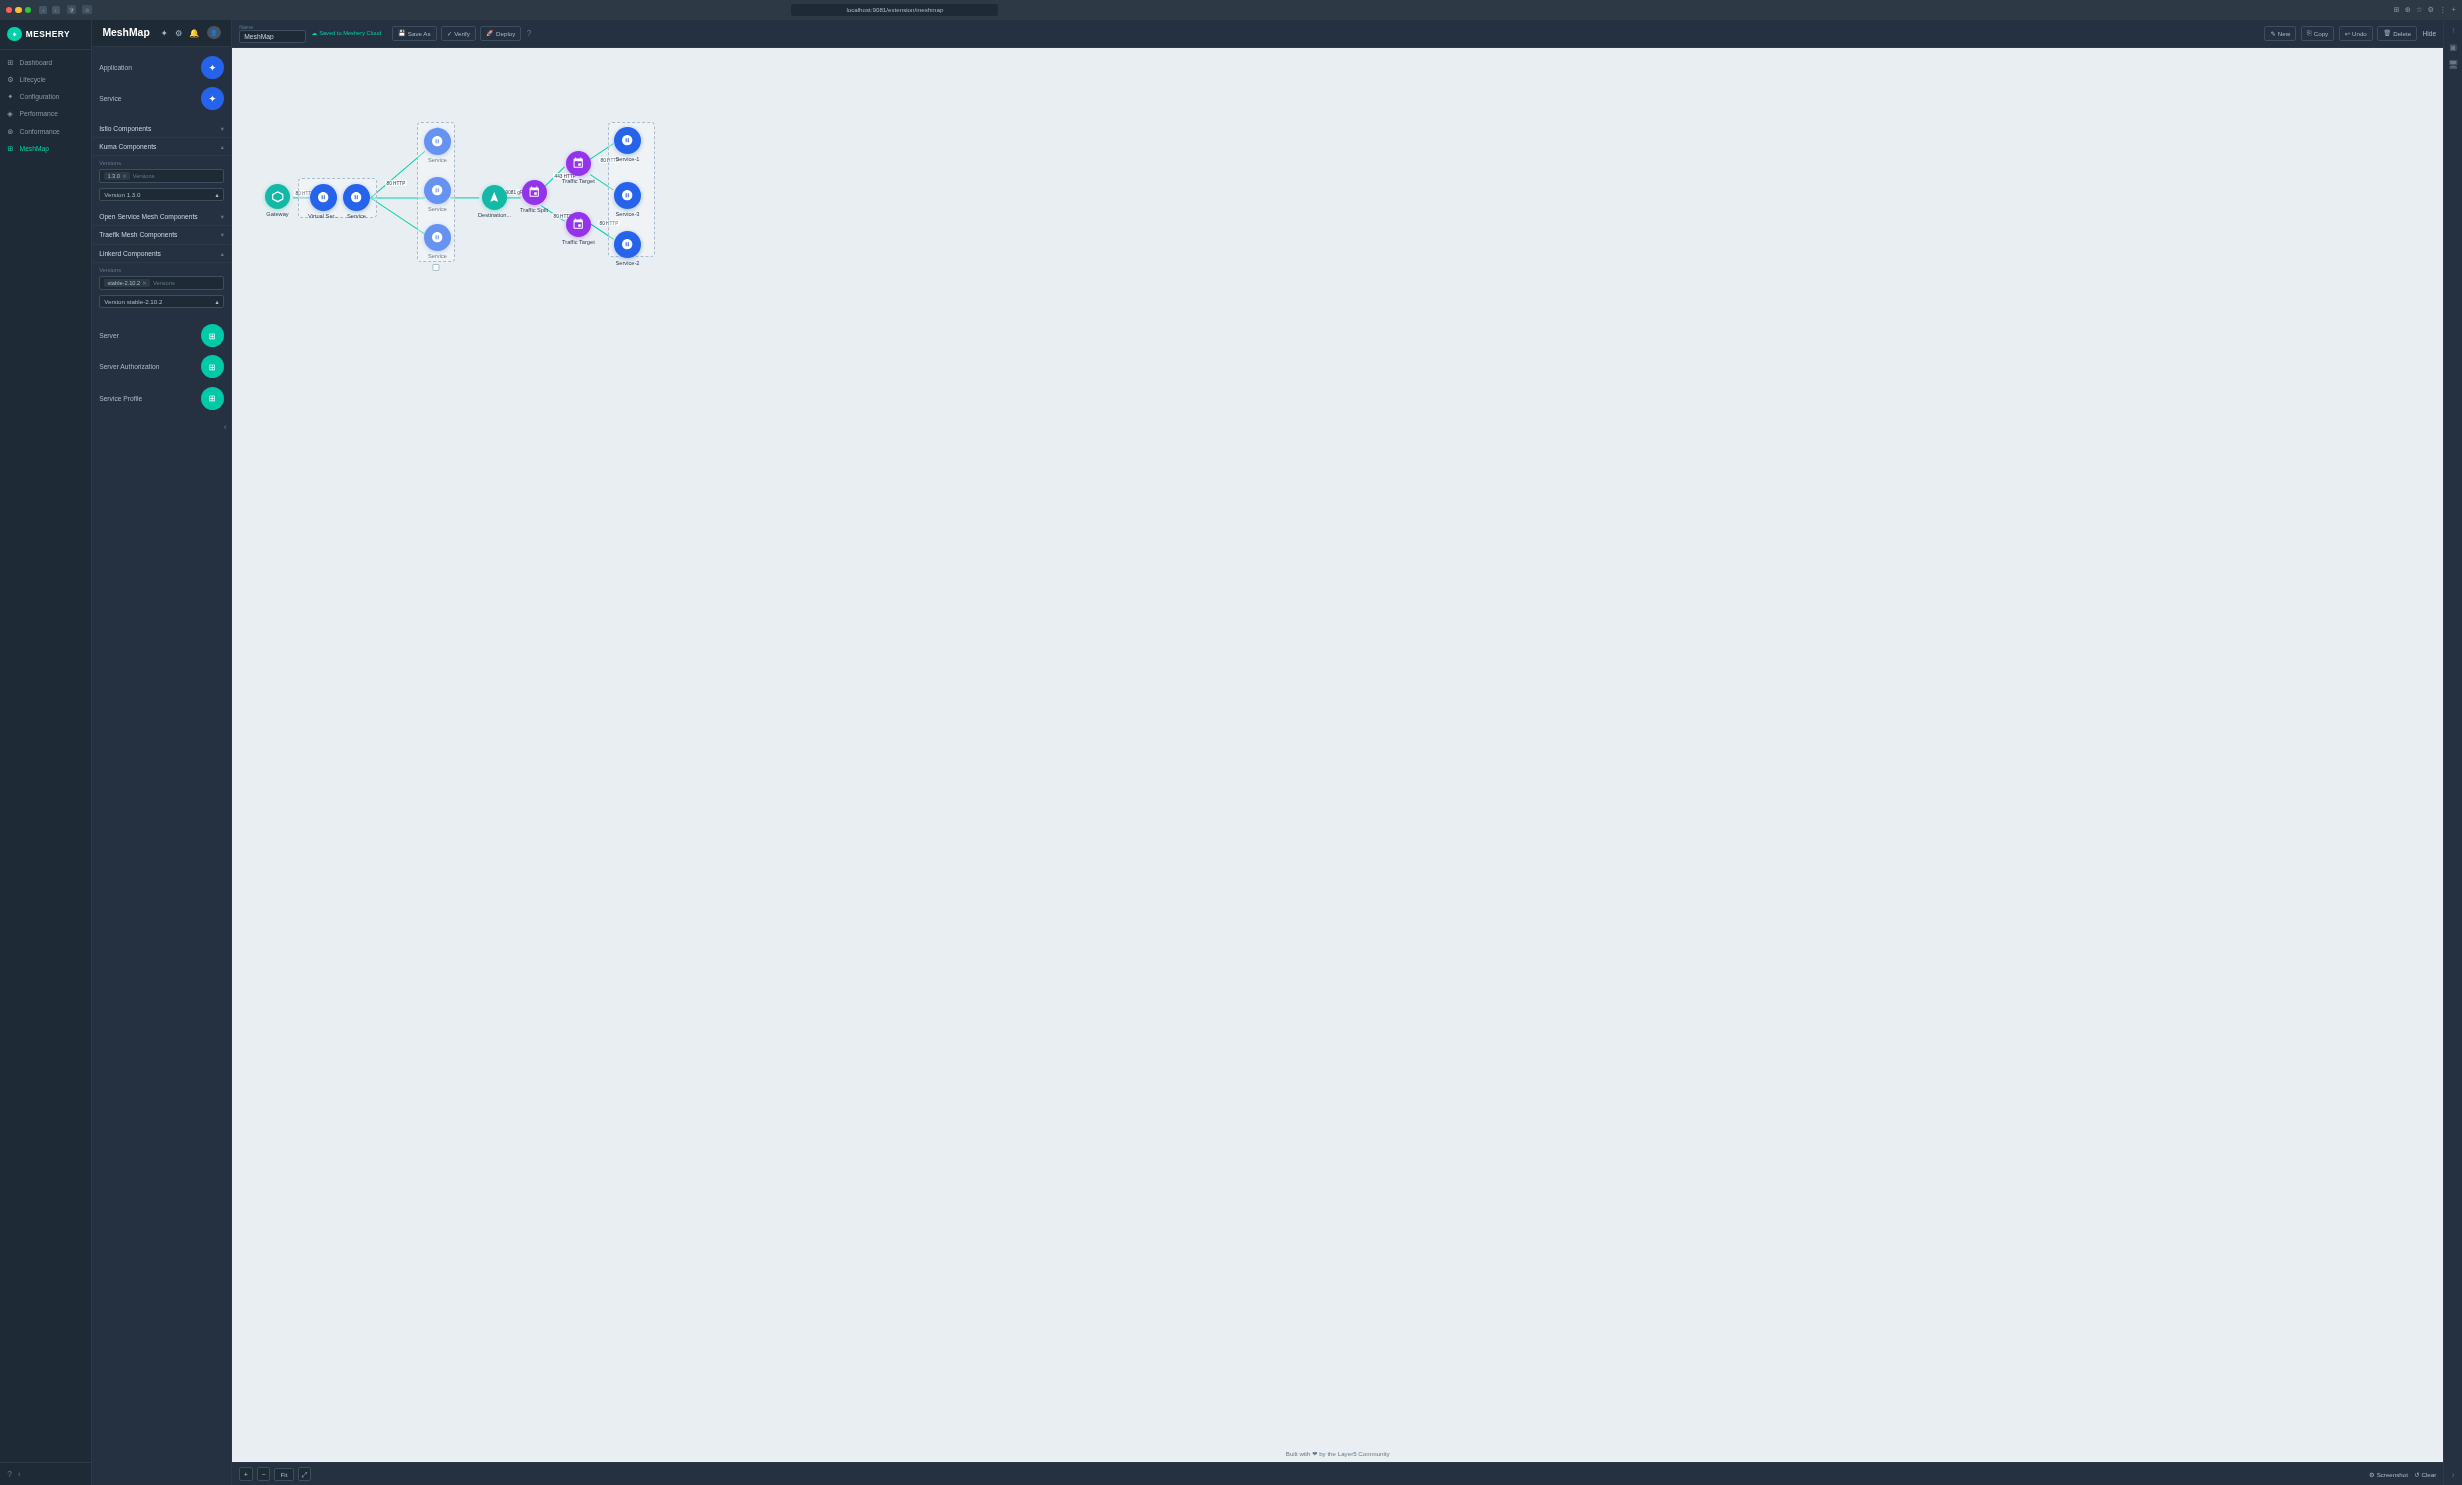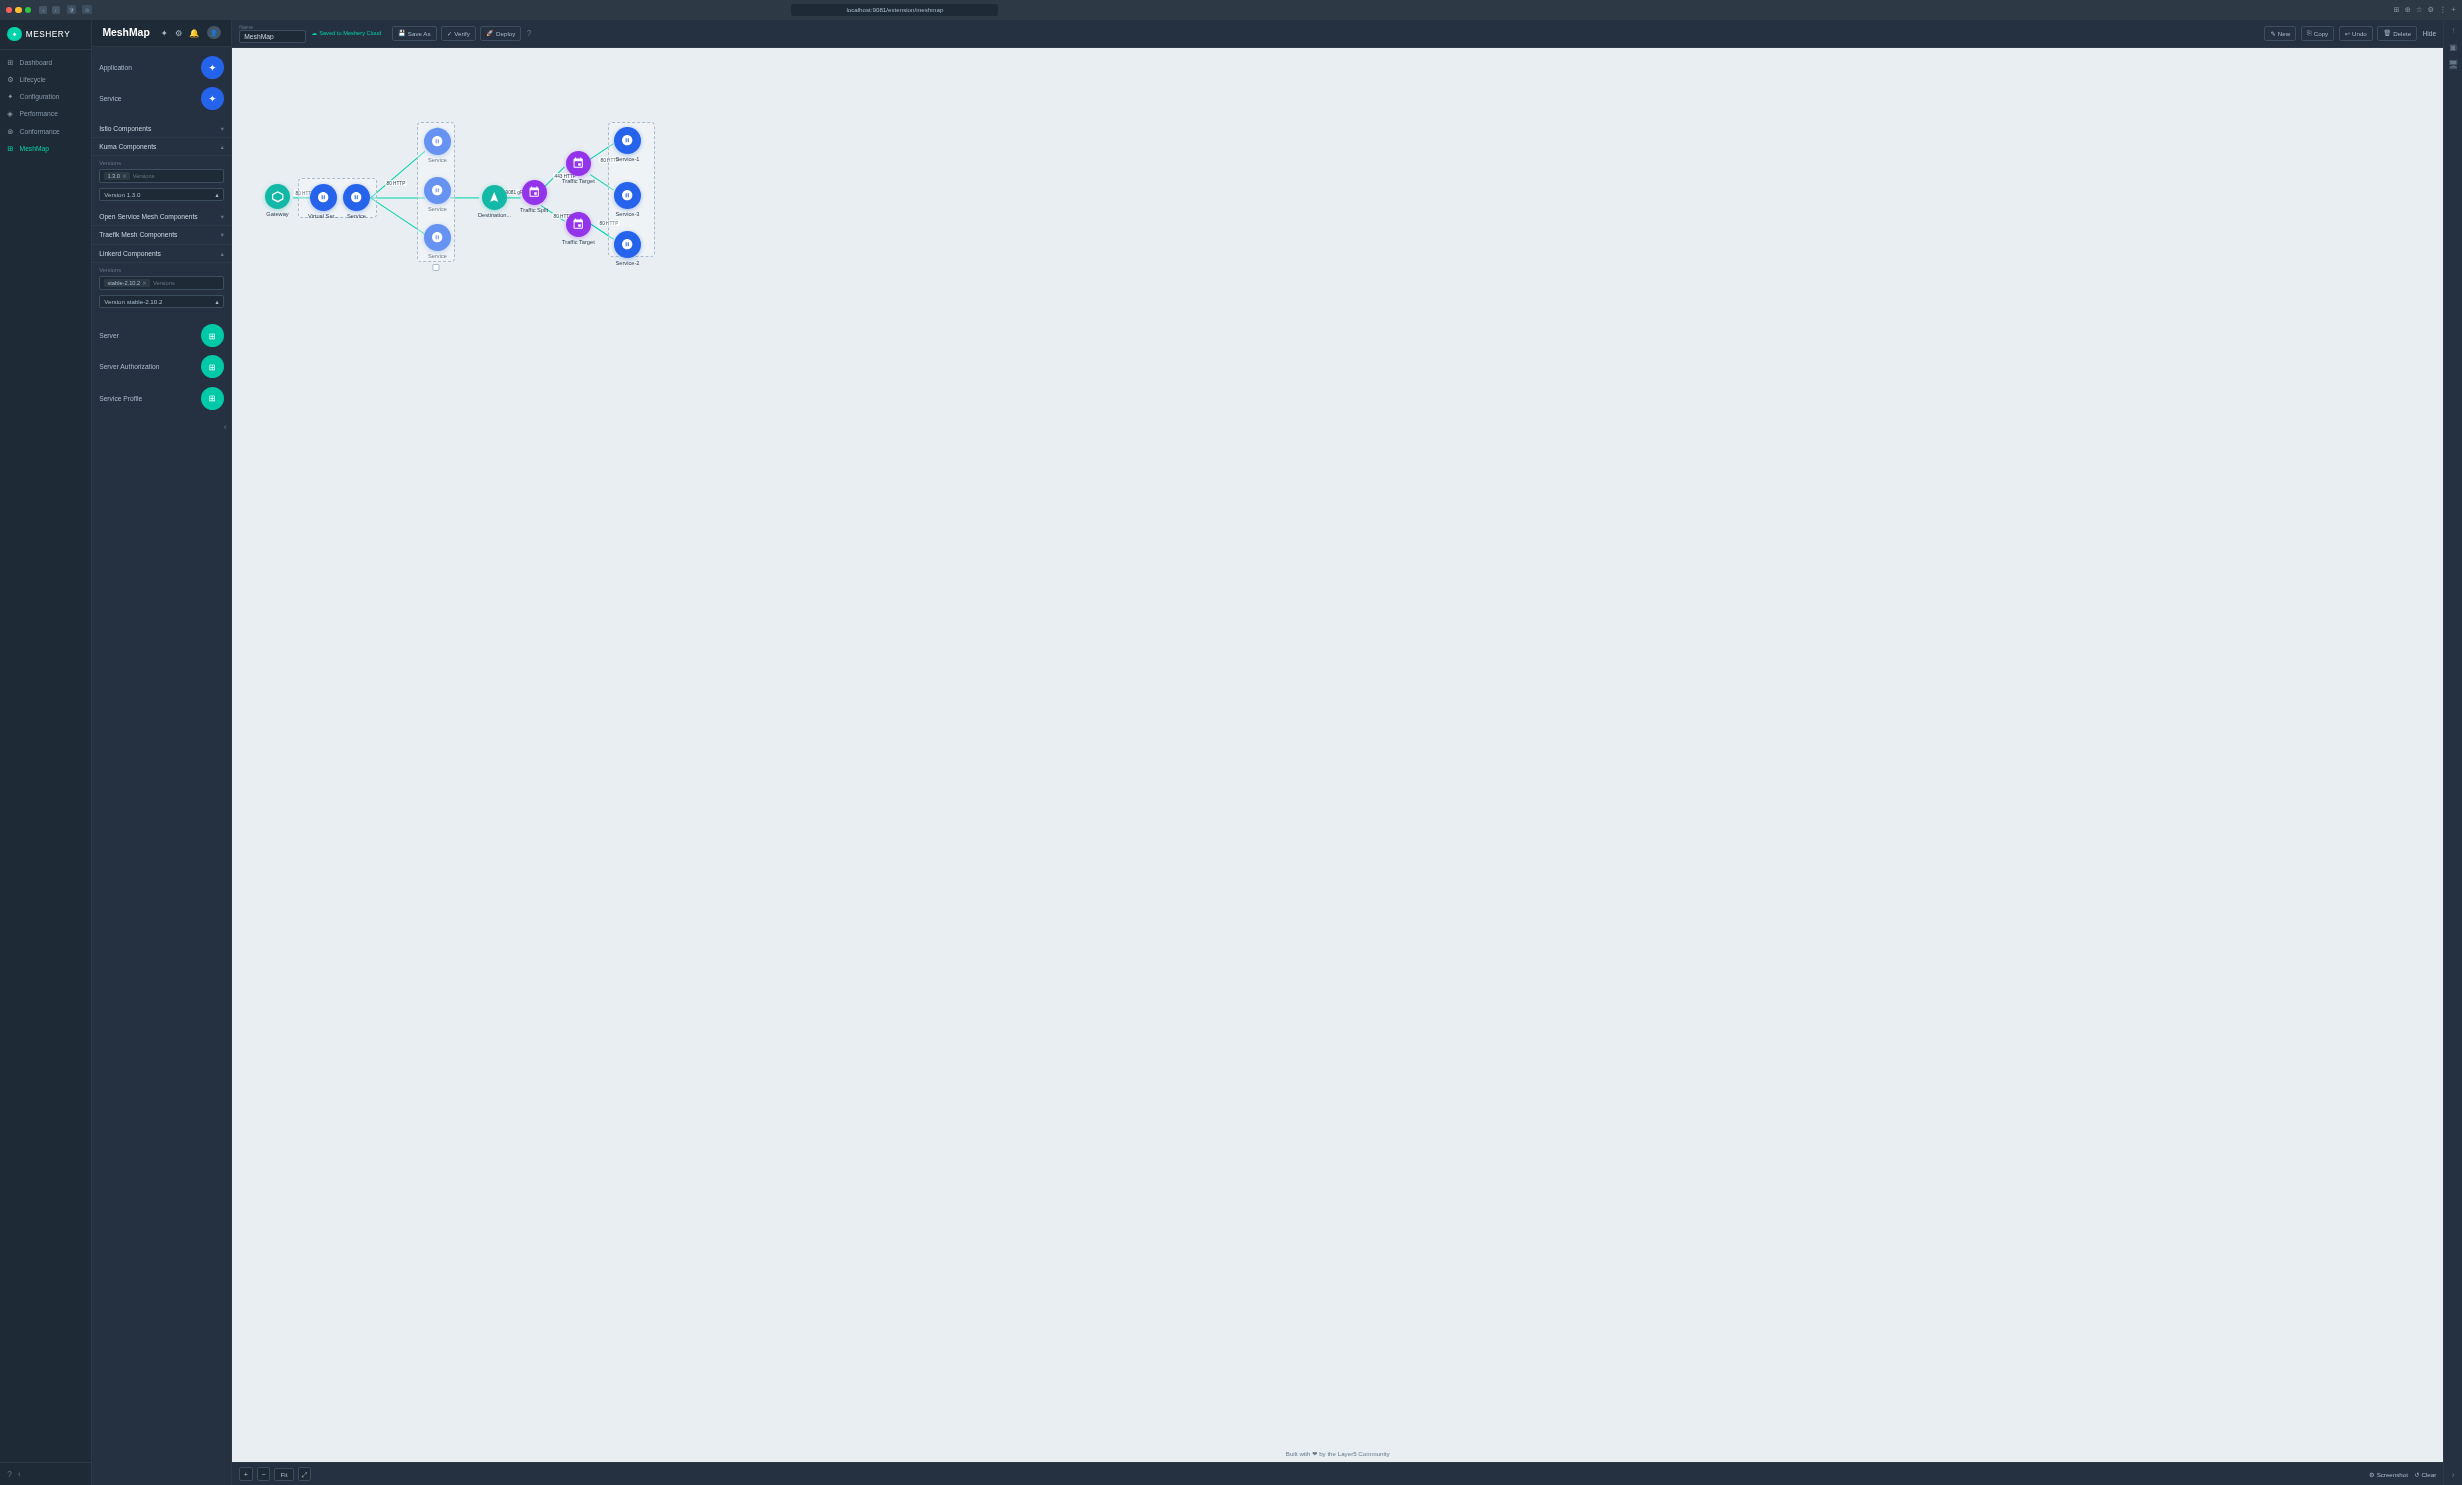--- a/index.html
+++ b/index.html
@@ -17,21 +17,21 @@
     .address-bar { flex: 1; max-width: 207px; margin: 0 auto; background: #1e2a35; border-radius: 3.1px; height: 12.4px; display: flex; align-items: center; justify-content: center; color: #aabbcc; font-size: 6.2px; }
     .chrome-right { display: flex; gap: 5.2px; align-items: center; margin-left: auto; color: #8899aa; font-size: 7.2px; }
 
     
     .app { display: flex; height: calc(100vh - 19.7px); }
 
     
     .sidebar { width: 92px; background: #1e2a35; display: flex; flex-direction: column; flex-shrink: 0; border-right: 0.5px solid #2d3a45; }
     .sidebar-logo { padding: 7.2px 7.2px; display: flex; align-items: center; gap: 4.1px; border-bottom: 0.5px solid #2d3a45; }
     .logo-icon { width: 14.5px; height: 14.5px; background: #00d3a9; border-radius: 50%; display: flex; align-items: center; justify-content: center; font-size: 7.2px; color: white; }
-    .logo-text { font-size: 8.3px; font-weight: 400; color: white; letter-spacing: 0.5px; }
+    .logo-text { font-size: 8.3px; font-weight: 700; color: white; letter-spacing: 0.5px; }
     .sidebar-nav { padding: 4.1px 0; flex: 1; }
     .nav-item { padding: 4.1px 7.2px; display: flex; align-items: center; gap: 4.1px; color: #8899aa; cursor: pointer; font-size: 6.7px; }
     .nav-item.active { color: #00d3a9; }
     .nav-item .nav-icon { font-size: 7.2px; width: 8.3px; }
     .sidebar-footer { padding: 6.2px 7.2px; display: flex; gap: 6.2px; align-items: center; border-top: 0.5px solid #2d3a45; }
     .sidebar-footer-icon { color: #667788; font-size: 8.3px; cursor: pointer; }
 
     
     .left-panel { width: 140px; background: #253040; overflow-y: auto; flex-shrink: 0; border-right: 0.5px solid #2d3a45; }
     .component-category { padding: 5.2px 7.2px; display: flex; align-items: center; justify-content: space-between; cursor: pointer; border-bottom: 0.5px solid #2d3a45; }

